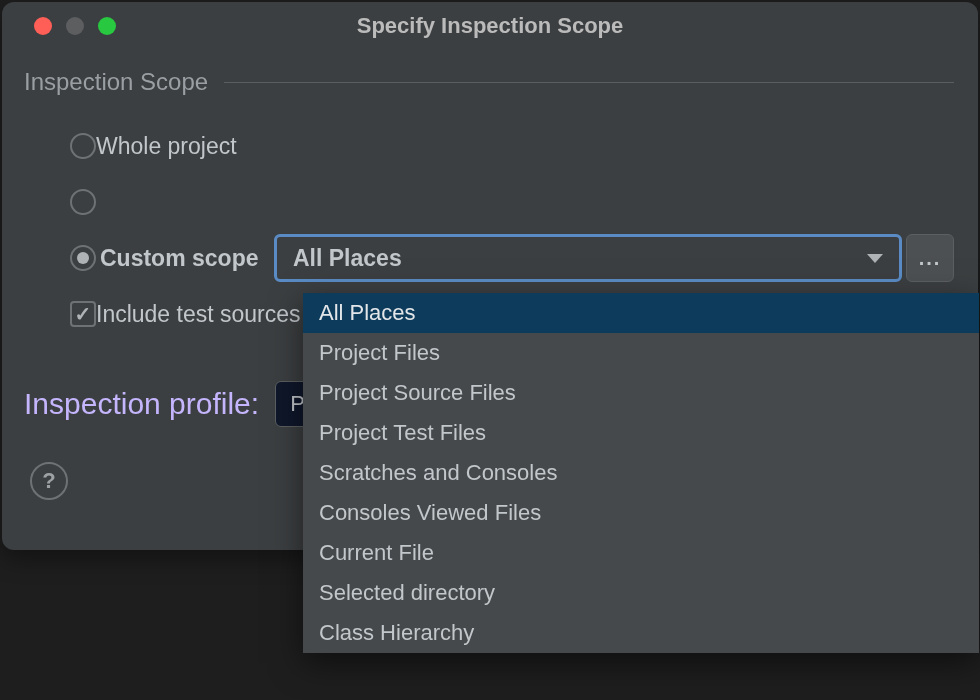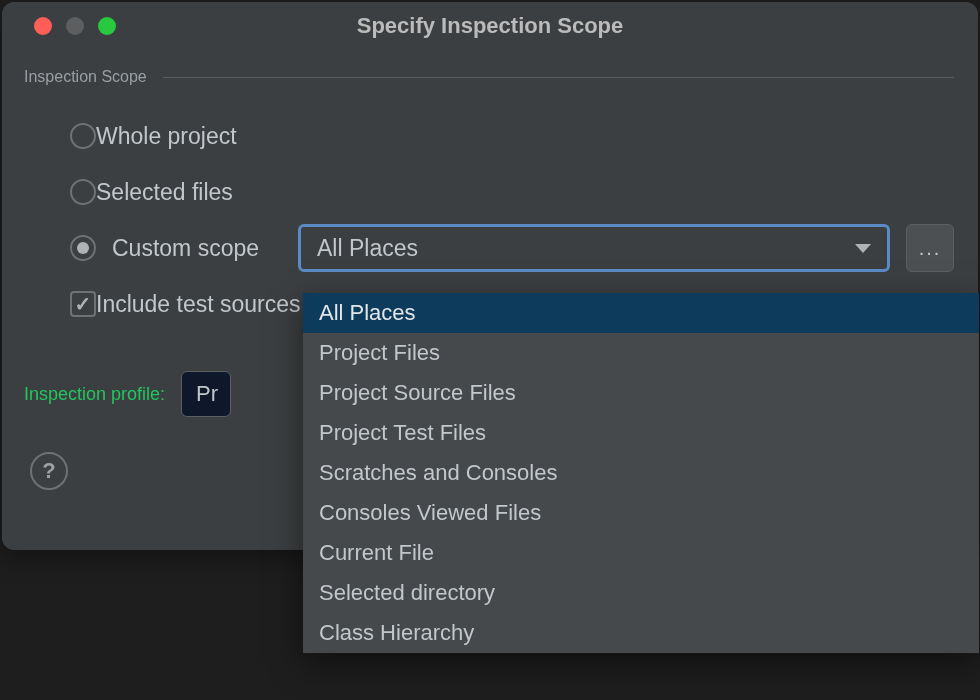--- a/index.html
+++ b/index.html
@@ -55,21 +55,21 @@
       color: #bbbbbb;
     }
     .section-header {
       display: flex;
       align-items: center;
       gap: 16px;
       margin-bottom: 22px;
     }
     .section-title {
       color: #9a9fa3;
-      font-size: 16px;
+      font-size: 24px;
       font-weight: 400;
     }
     .section-rule {
       flex: 1;
       height: 1px;
       background: #5b5e60;
     }
     .radio-group {
       padding-left: 46px;
     }
@@ -112,22 +112,23 @@
     .checkbox.checked::after {
       content: "✓";
       color: #b0b3b5;
       font-size: 20px;
       font-weight: bold;
       line-height: 1;
     }
     .combo-row {
       display: flex;
       align-items: center;
-      gap: 16px;
+      gap: 4px;
       height: 56px;
+      font-weight: bold;
     }
     .combo {
       flex: 1;
       height: 48px;
       background: #3c3f41;
       border: 3px solid #5a8bc4;
       border-radius: 6px;
       display: flex;
       align-items: center;
       padding: 0 16px;
@@ -155,22 +156,22 @@
       letter-spacing: 2px;
     }
     .profile-row {
       display: flex;
       align-items: center;
       gap: 16px;
       margin-top: 38px;
       height: 48px;
     }
     .profile-label {
-      color: #22c55e;
-      font-size: 18px;
+      color: #c4b5fd;
+      font-size: 30px;
     }
     .profile-combo {
       height: 46px;
       background: #0f172a;
       border: 1px solid #5c5f61;
       border-radius: 6px;
       display: flex;
       align-items: center;
       padding: 0 14px;
       color: #c2c7cb;
@@ -236,21 +237,20 @@
       <div class="section-rule"></div>
     </div>
 
     <div class="radio-group">
       <div class="row">
         <span class="radio"></span>
         <span class="label">Whole project</span>
       </div>
       <div class="row">
         <span class="radio"></span>
-        <span class="label">Selected files</span>
       </div>
       <div class="combo-row">
         <span class="radio selected"></span>
         <span class="label" style="width:170px">Custom scope</span>
         <div class="combo">
           <span>All Places</span>
           <span class="chevron"></span>
         </div>
         <div class="ellipsis-btn">
           <span>...</span>

